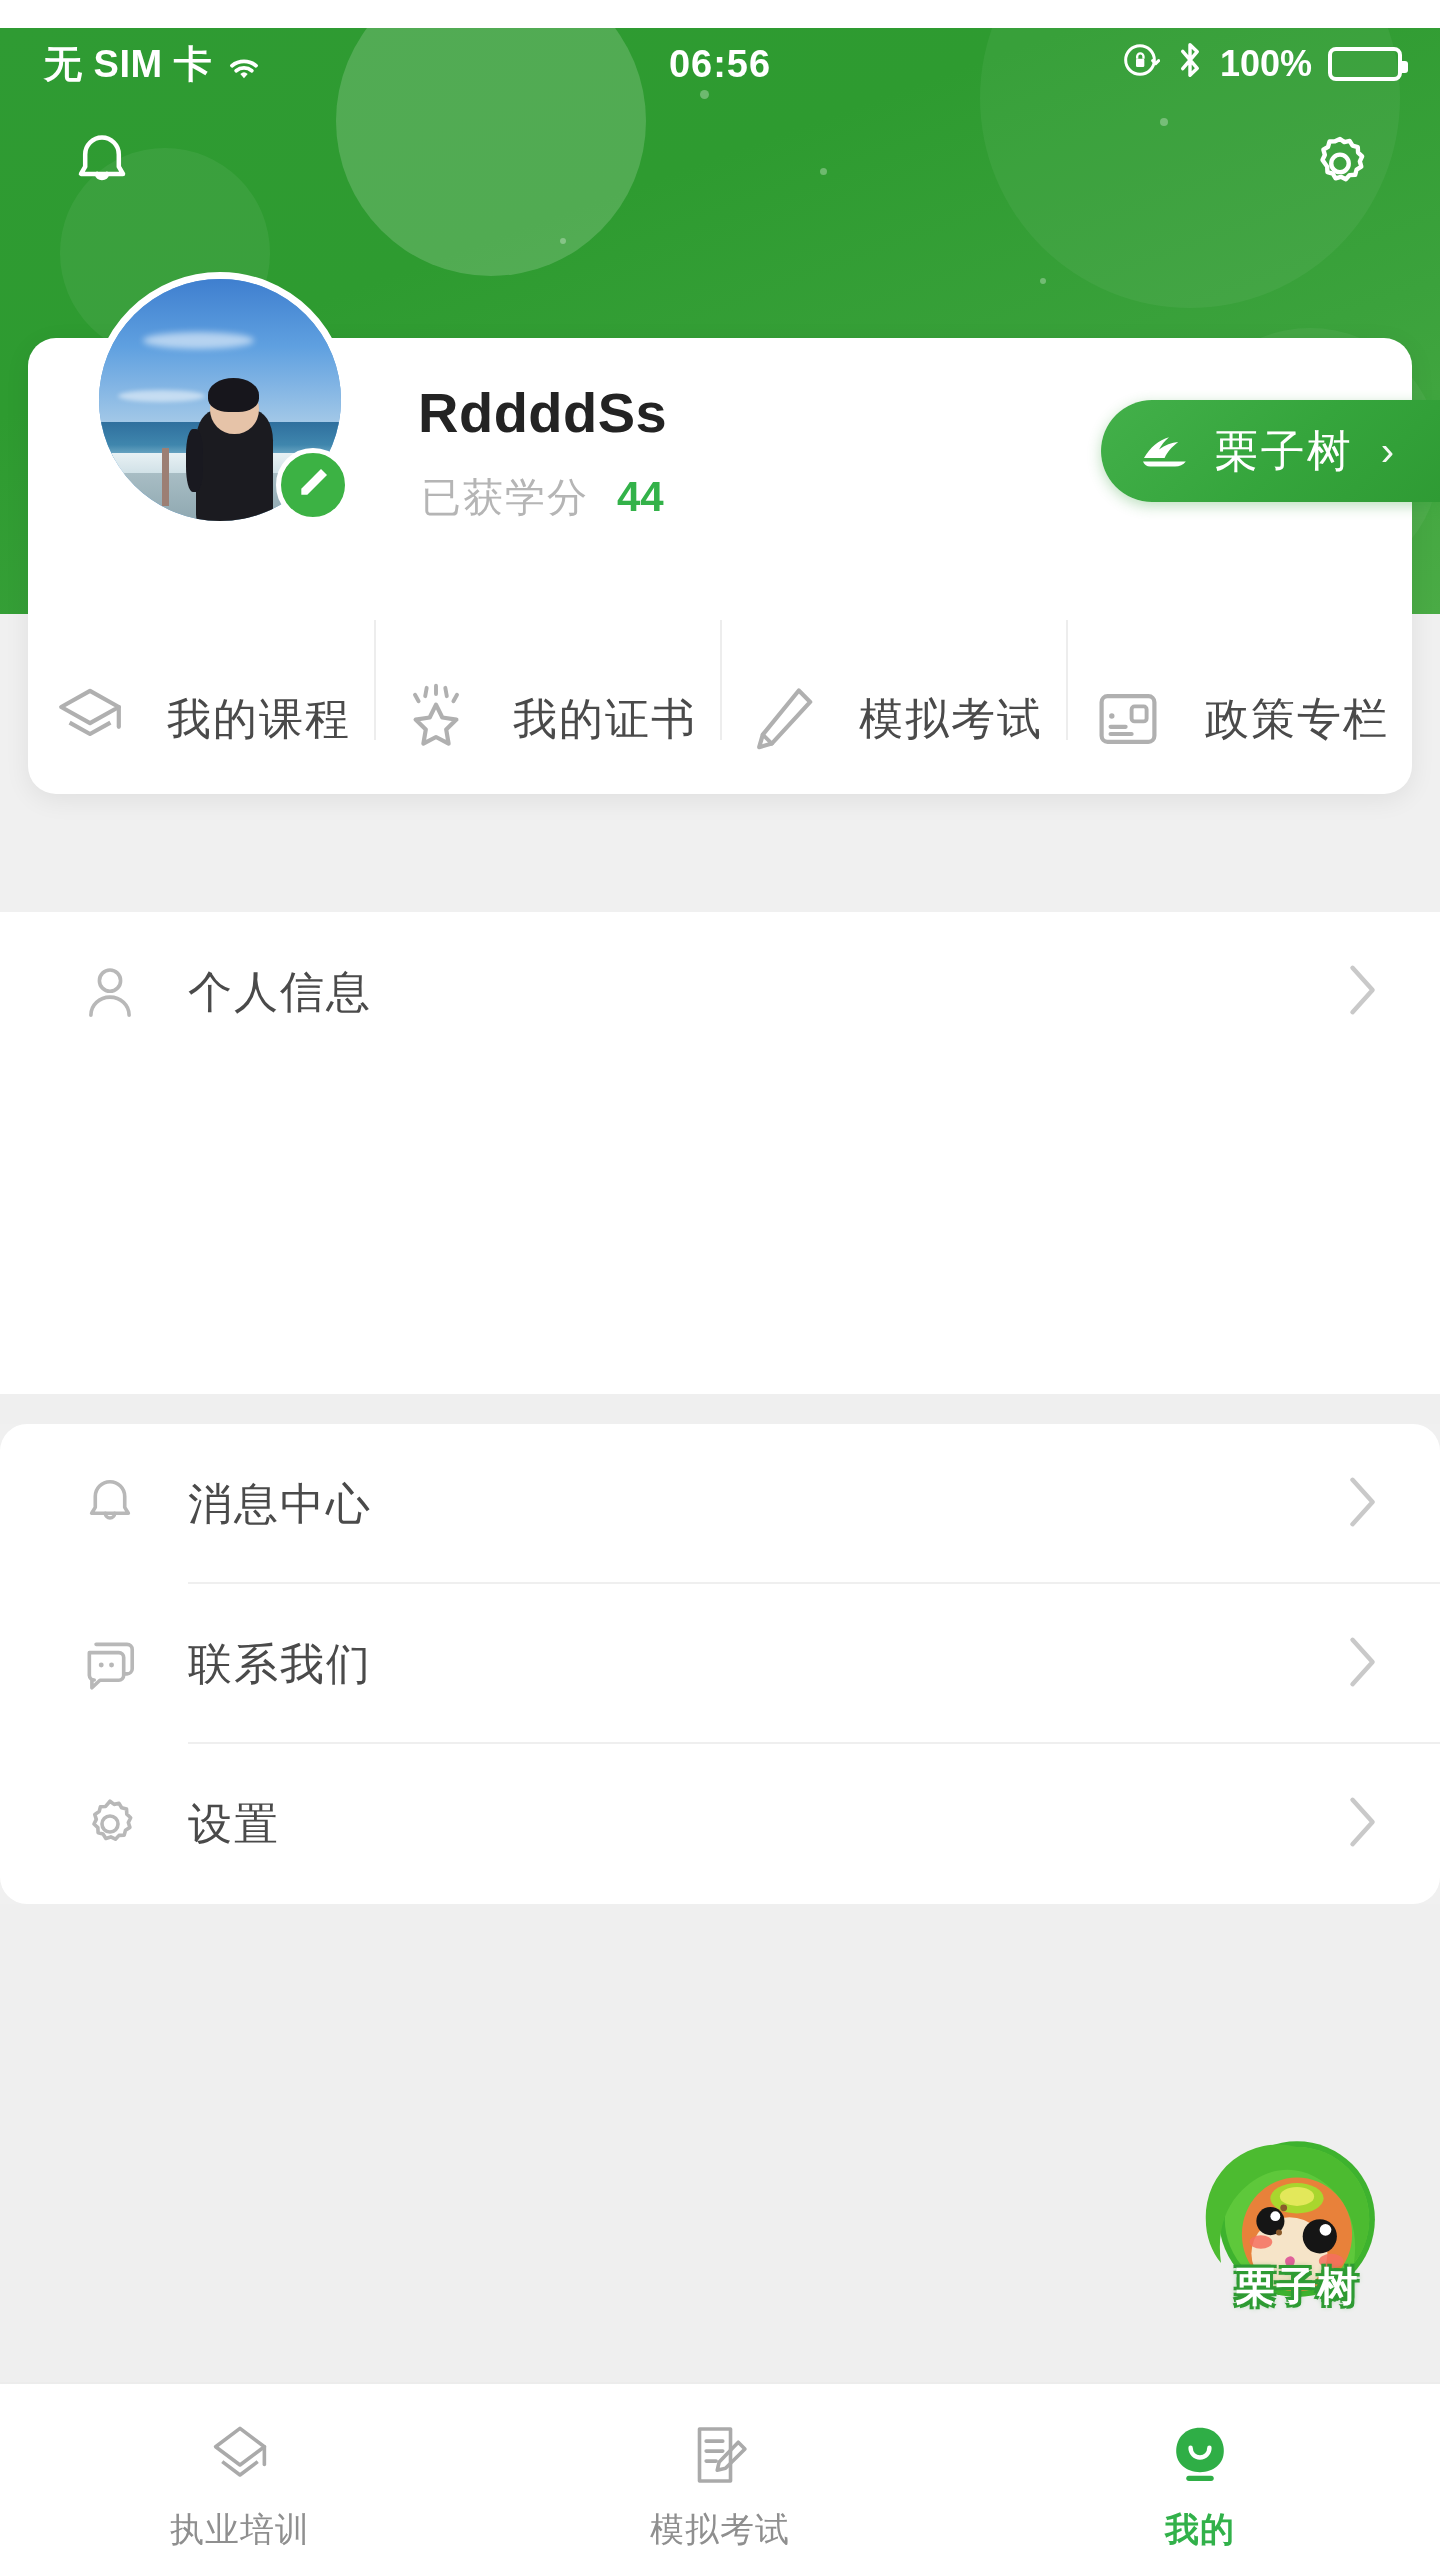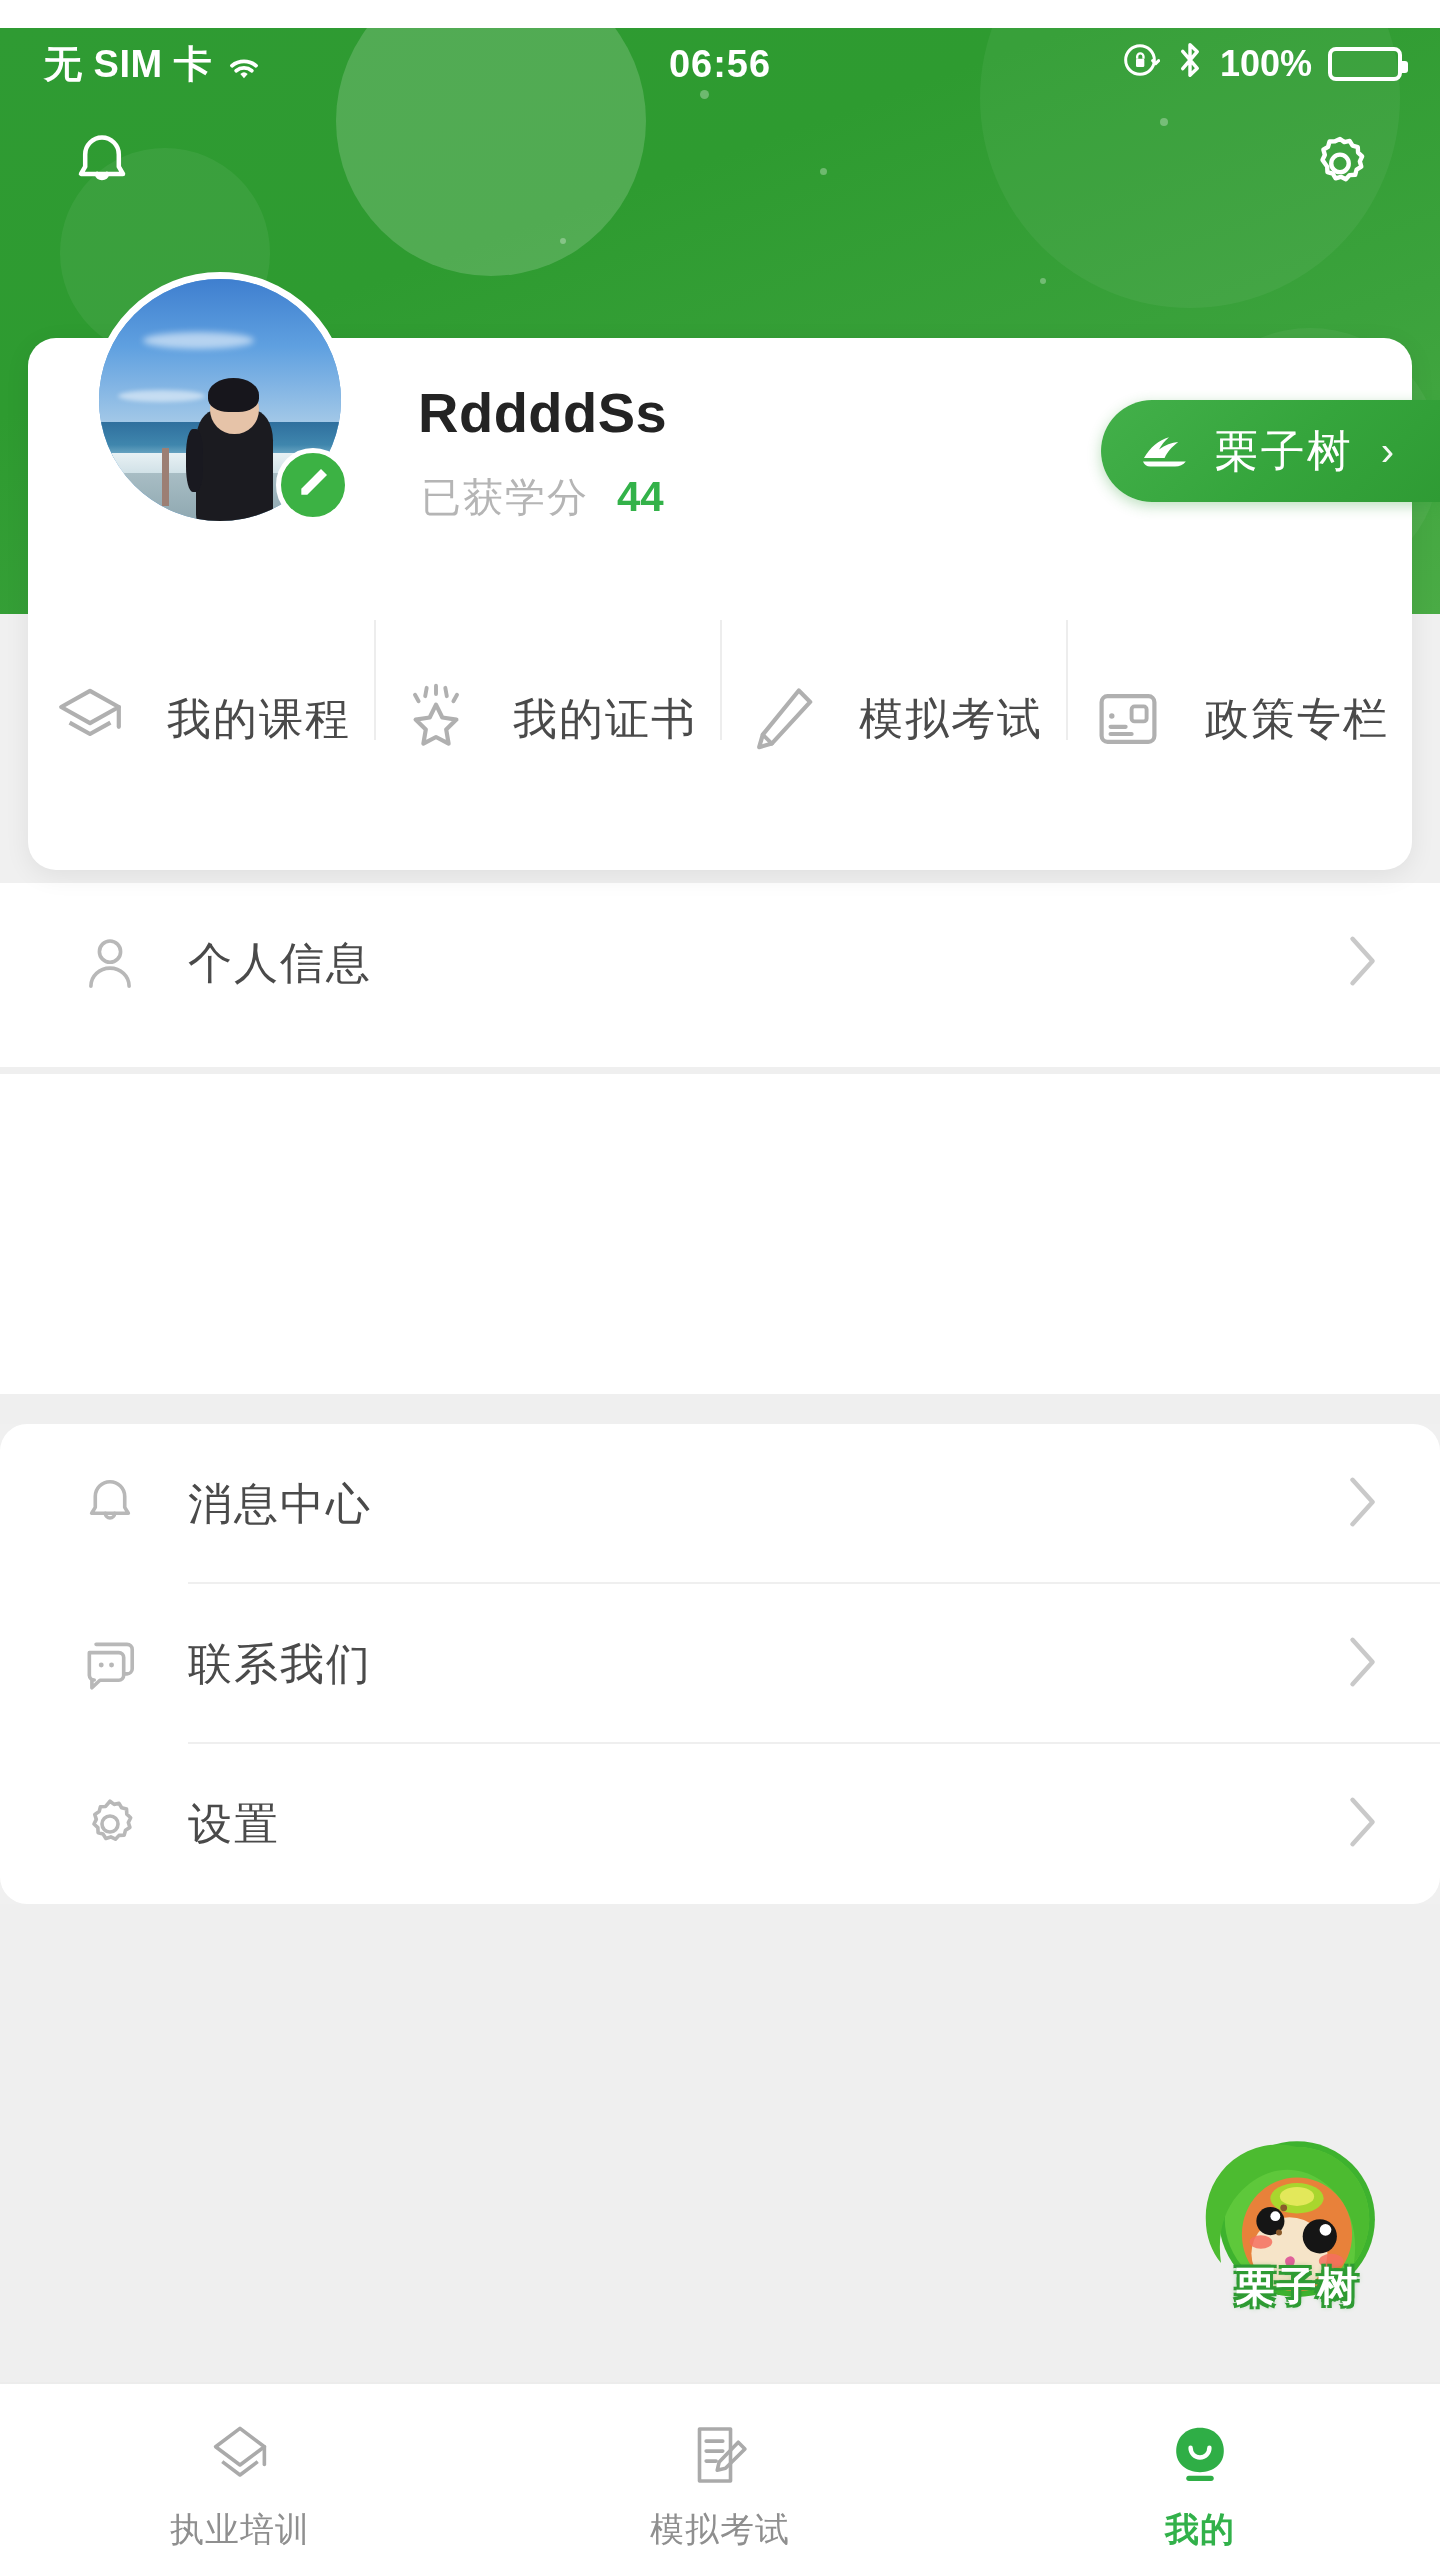--- a/index.html
+++ b/index.html
@@ -107,21 +107,21 @@
     display:flex; align-items:center; justify-content:center;
   }
   .nav-bell { left: 52px; top: 8px; }
   .nav-gear { right: 50px; top: 8px; }
 
   
   .profile-card {
     position: absolute;
     left: 28px; top: 310px;
     width: 1384px;
-    height: 532px;
+    height: 456px;
     background: #ffffff;
     border-radius: 28px;
     box-shadow: 0 6px 26px rgba(0,0,0,0.07);
     z-index: 10;
     overflow: visible;
   }
   .avatar-wrap {
     position: absolute;
     left: 64px; top: -66px;
     width: 256px; height: 256px;
@@ -232,21 +232,21 @@
   }
   .quick-icon { height: 78px; display:flex; align-items:center; justify-content:center; }
 
   
   .menu-group {
     position: absolute;
     left: 0;
     width: 1440px;
     background: #ffffff;
   }
-  .mg-1 { top: 855px; height: 184px; }
+  .mg-1 { top: 884px; height: 184px; }
   .mg-2 { top: 1046px; height: 320px; }
   .mg-3 { top: 1396px; height: 480px; border-radius: 27px; }
 
   .gap { position: absolute; left:0; width:1440px; background:#efefef; }
   .gap-1 { top: 1016px; height: 30px; }
   .gap-2 { top: 1366px; height: 30px; }
   .gap-bottom { top: 1876px; height: 480px; }
 
   .menu-row {
     position: relative;

